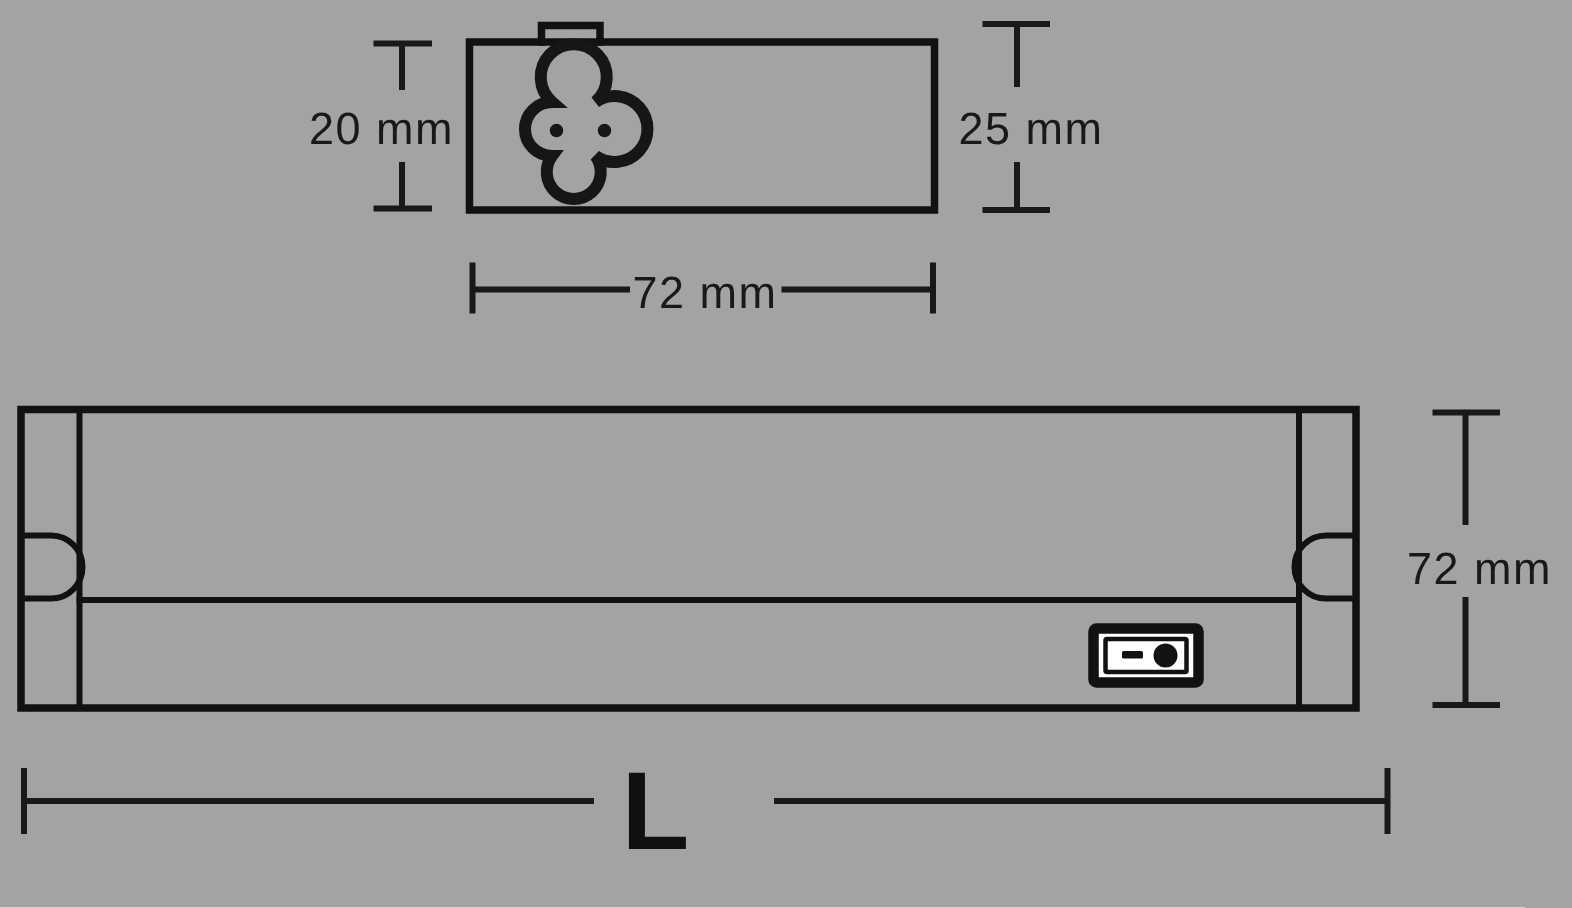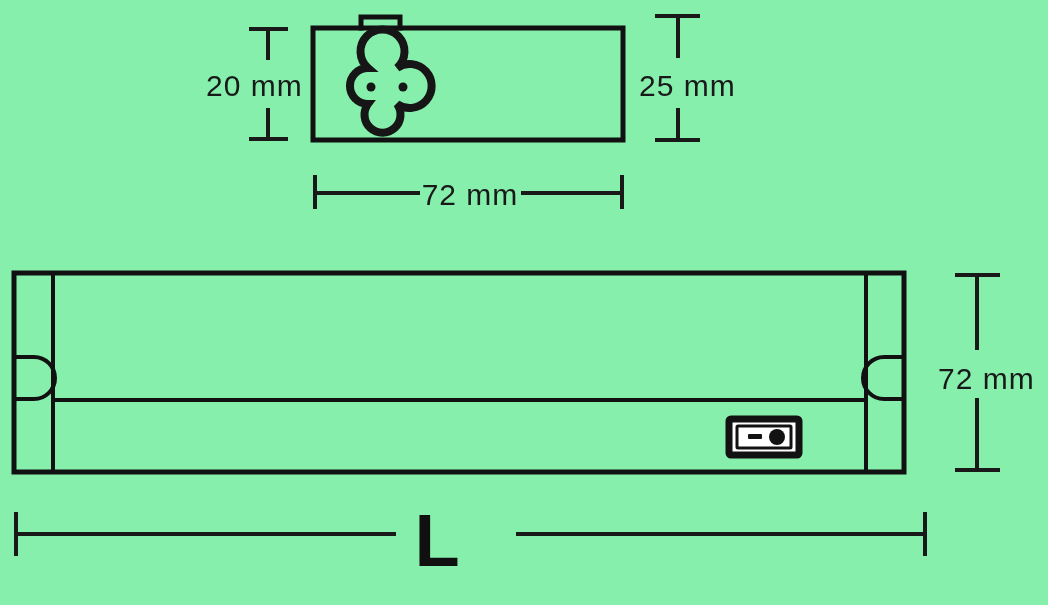--- a/index.html
+++ b/index.html
@@ -7,21 +7,21 @@
     padding: 0;
     background: #ffffff;
   }
   body {
     font-family: "Liberation Sans", sans-serif;
   }
   #drawing-root {
     position: relative;
     width: 1048px;
     height: 605px;
-    background: #86efac;
+    background: #a3a3a3;
     overflow: hidden;
   }
   #drawing-svg {
     display: block;
     width: 1048px;
     height: 605px;
   }
   .dim-text {
     font-family: "Liberation Sans", sans-serif;
     font-size: 30px;

